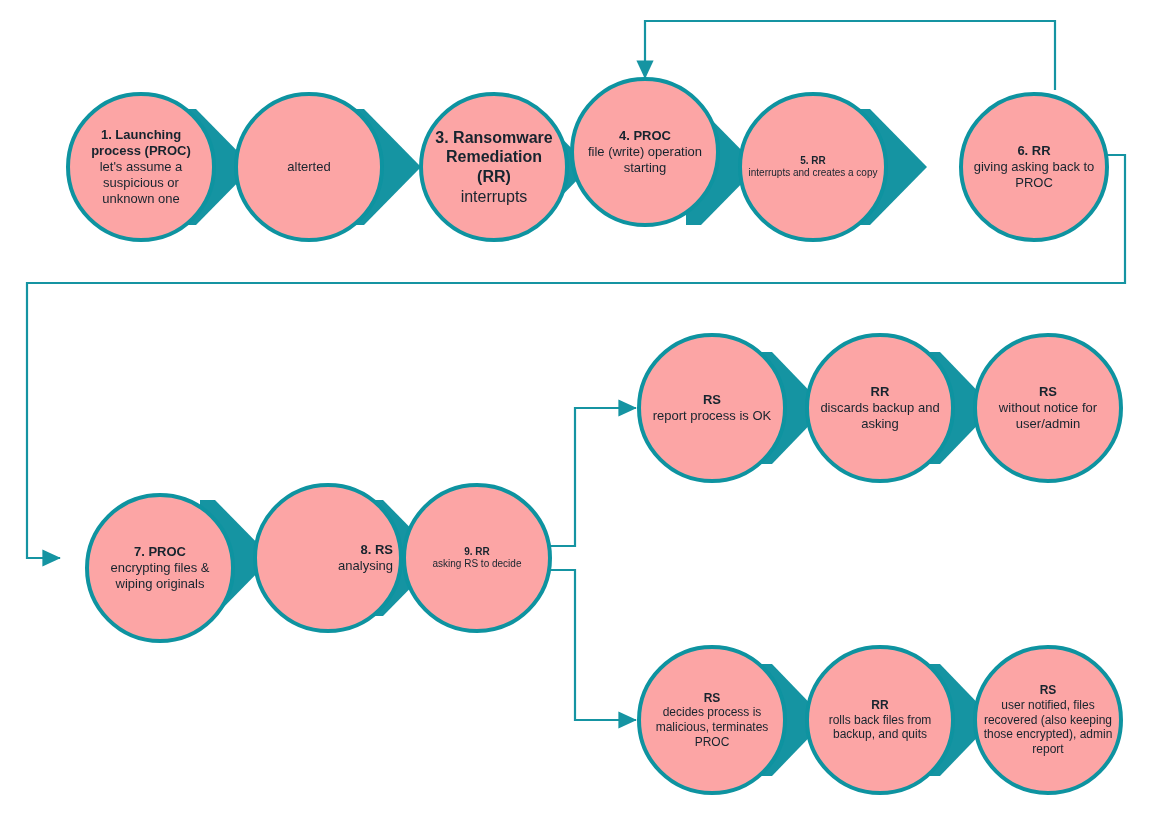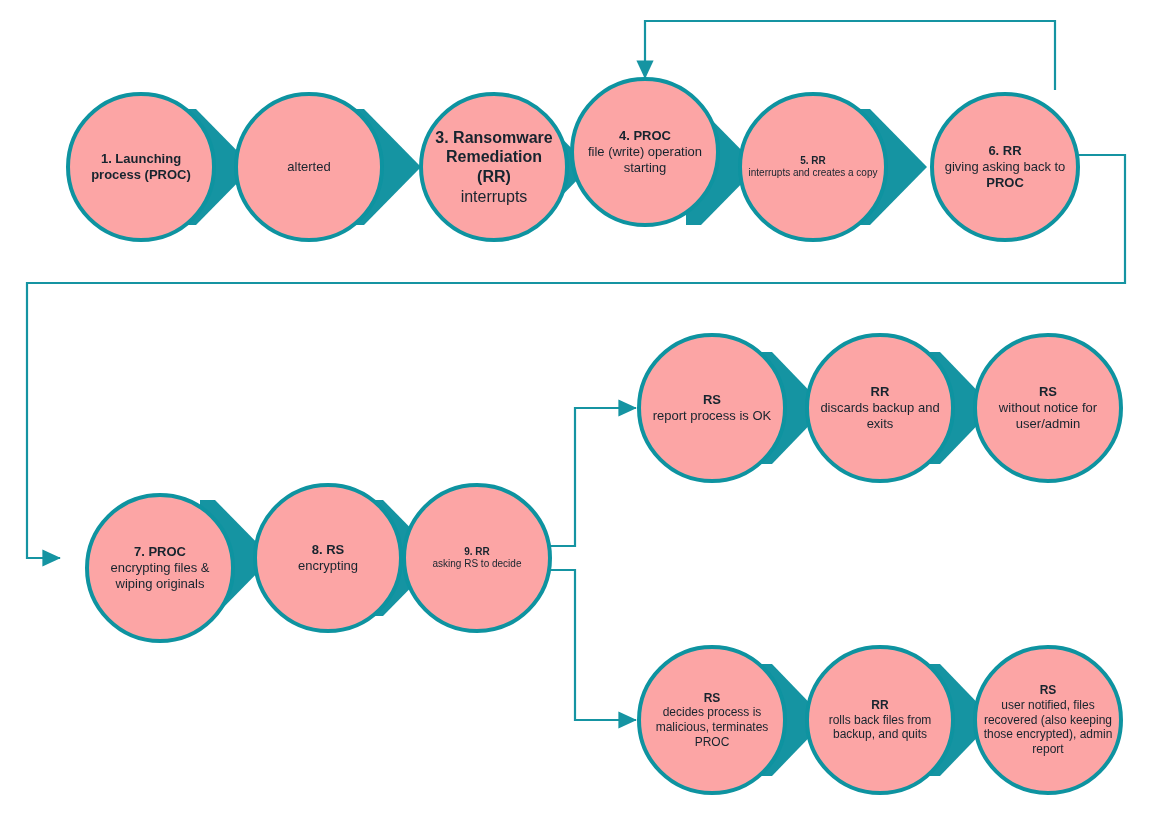--- a/index.html
+++ b/index.html
@@ -38,21 +38,21 @@
     text-align: center;
     color: #17242e;
     z-index: 3;
   }
   .node .txt {
     line-height: 1.22;
     padding: 0 6px;
     width: 100%;
   }
   .node .txt b {
-    font-weight: bold;
+    font-weight: normal;
   }
   .node .hd {
     font-weight: bold;
     display: block;
   }
 </style>
 </head>
 <body>
 
 <div id="stage">
@@ -89,20 +89,21 @@
     <path d="M1063,155 L1125,155 L1125,283 L27,283 L27,558 L60,558" fill="none" stroke="#1594a2" stroke-width="2.2" marker-end="url(#ah)"></path>
 
     <path d="M527,546 L575,546 L575,408 L636,408" fill="none" stroke="#1594a2" stroke-width="2.2" marker-end="url(#ah)"></path>
 
     <path d="M527,570 L575,570 L575,720 L636,720" fill="none" stroke="#1594a2" stroke-width="2.2" marker-end="url(#ah)"></path>
   </svg>
 
   <div class="node" style="left:66px; top:92px; width:150px; height:150px; font-size:13px;">
     <div class="txt">
       <span class="hd">1. Launching process (PROC)</span>
+      <span>let's assume a suspicious or unknown one</span>
     </div>
   </div>
 
   <div class="node" style="left:234px; top:92px; width:150px; height:150px; font-size:13px;">
     <div class="txt">
       <span>alterted</span>
     </div>
   </div>
 
   <div class="node" style="left:419px; top:92px; width:150px; height:150px; font-size:16px;">
@@ -119,59 +120,59 @@
     </div>
   </div>
 
   <div class="node" style="left:738px; top:92px; width:150px; height:150px; font-size:10px;">
     <div class="txt">
       <span class="hd">5. RR</span>
       <span>interrupts and creates a copy</span>
     </div>
   </div>
 
-  <div class="node" style="left:930px; top:92px; width:150px; height:150px; font-size:13px;">
+  <div class="node" style="left:959px; top:92px; width:150px; height:150px; font-size:13px;">
     <div class="txt">
       <span class="hd">6. RR</span>
       <span>giving asking back to </span><b>PROC</b>
     </div>
   </div>
 
   <div class="node" style="left:85px; top:493px; width:150px; height:150px; font-size:13px;">
     <div class="txt">
       <span class="hd">7. PROC</span>
       <span>encrypting files &amp; wiping originals</span>
     </div>
   </div>
 
-  <div class="node" style="left:253px; top:483px; width:150px; height:150px; font-size:13px;">
+  <div class="node" style="left:253px; top:483px; width:150px; height:150px; font-size:13px;text-align:right;">
     <div class="txt">
       <span class="hd">8. RS</span>
-      <span>encrypting</span>
+      <span>analysing</span>
     </div>
   </div>
 
   <div class="node" style="left:402px; top:483px; width:150px; height:150px; font-size:10px;">
     <div class="txt">
       <span class="hd">9. RR</span>
       <span>asking RS to decide</span>
     </div>
   </div>
 
   <div class="node" style="left:637px; top:333px; width:150px; height:150px; font-size:13px;">
     <div class="txt">
       <span class="hd">RS</span>
       <span>report process is OK</span>
     </div>
   </div>
 
   <div class="node" style="left:805px; top:333px; width:150px; height:150px; font-size:13px;">
     <div class="txt">
       <span class="hd">RR</span>
-      <span>discards backup and exits</span>
+      <span>discards backup and asking</span>
     </div>
   </div>
 
   <div class="node" style="left:973px; top:333px; width:150px; height:150px; font-size:13px;">
     <div class="txt">
       <span class="hd">RS</span>
       <span>without notice for user/admin</span>
     </div>
   </div>
 

